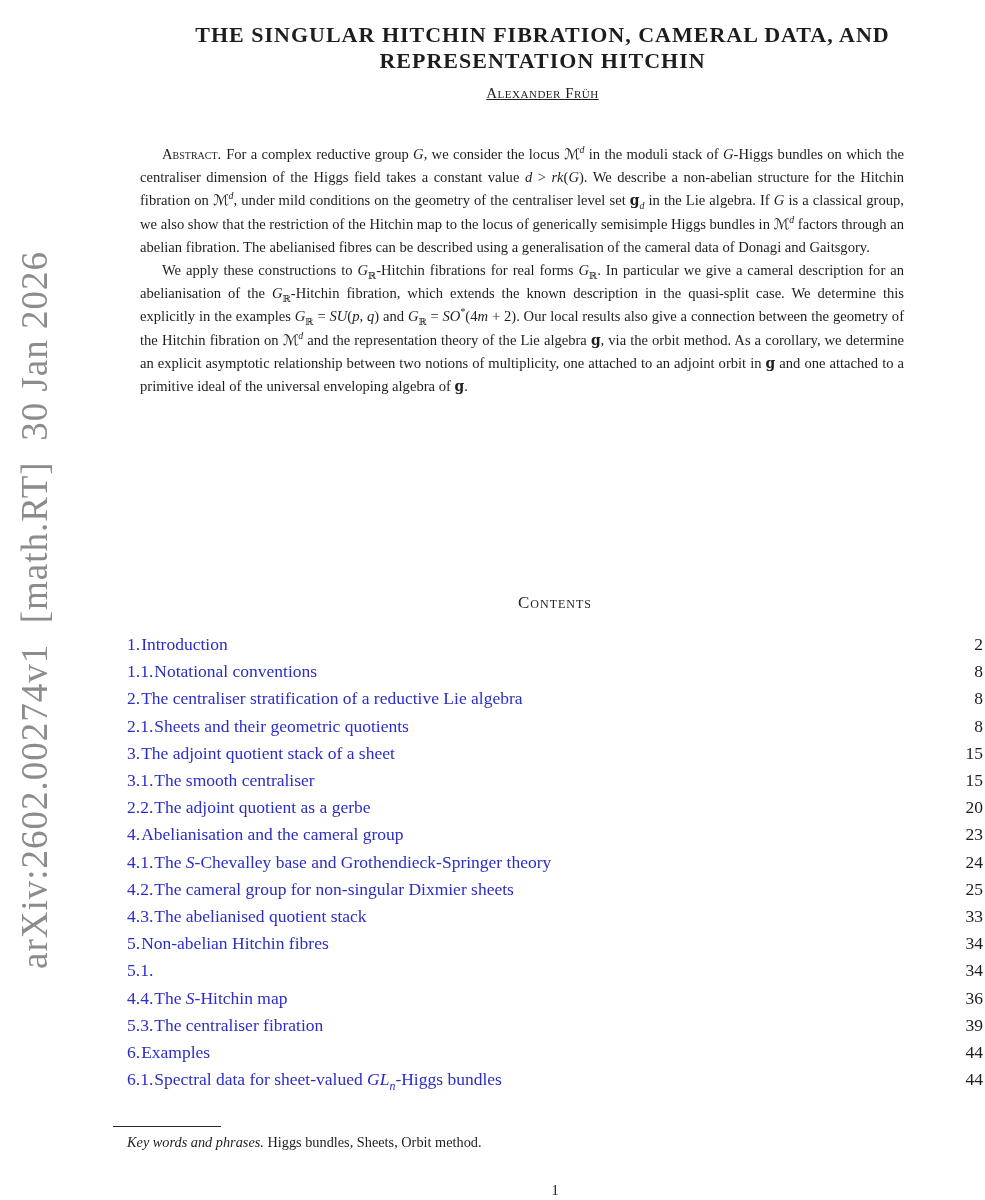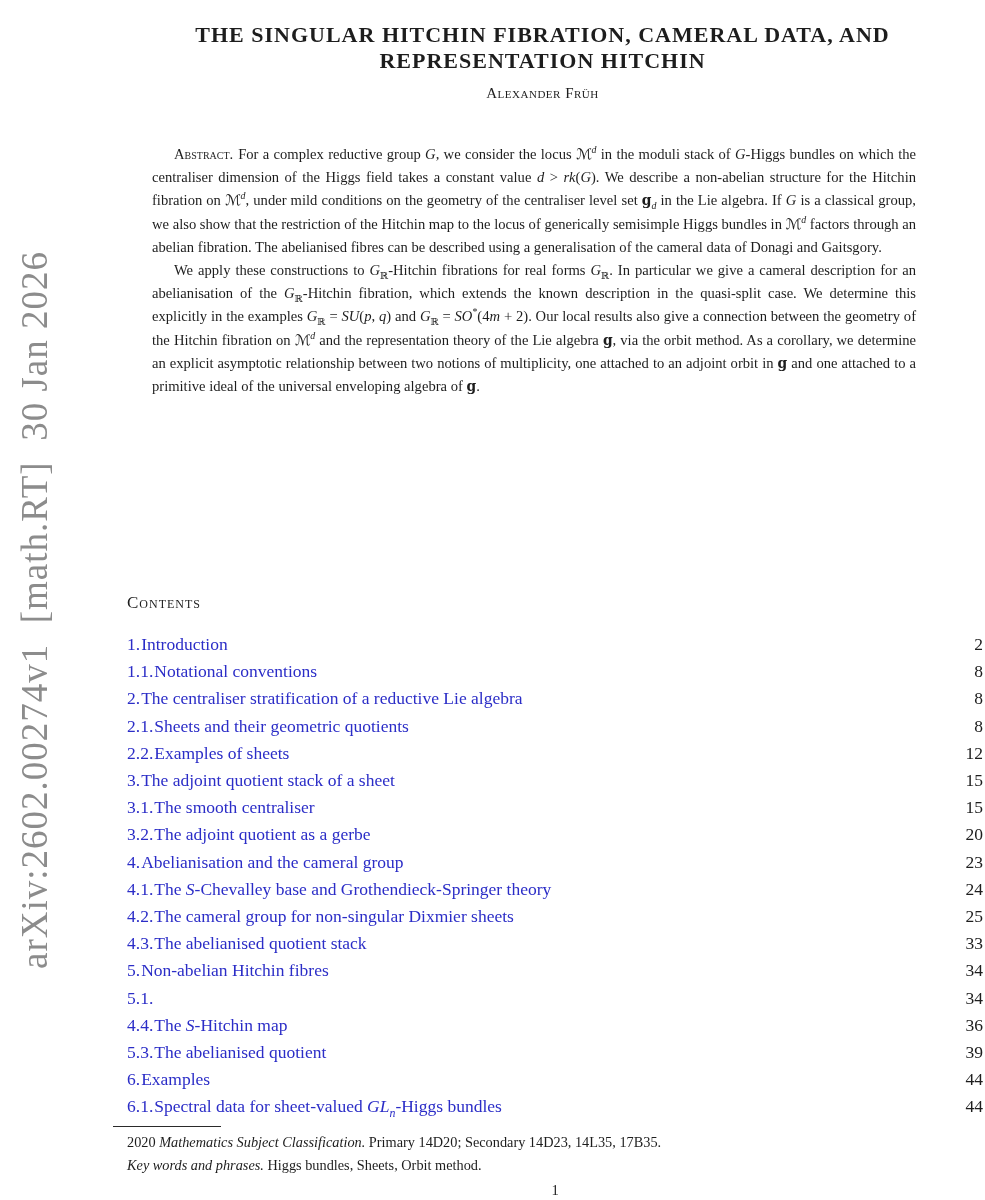--- a/index.html
+++ b/index.html
@@ -42,44 +42,45 @@
 
   .author {
     position: absolute;
     top: 85px;
     left: 100px;
     width: 885px;
     text-align: center;
     font-variant: small-caps;
     font-size: 15px;
     letter-spacing: 0.5px;
+    text-decoration: underline;
   }
 
   
   .abstract {
     position: absolute;
     top: 143px;
-    left: 152px;
+    left: 140px;
     width: 764px;
     font-size: 14.6px;
     line-height: 23.2px;
     text-align: justify;
   }
   .abstract p { margin: 0; text-indent: 22px; }
   .scaps { font-variant: small-caps; margin-right: 5px; }
   .frak { font-family: "DejaVu Serif", serif; font-weight: bold; font-size: 95%; }
   sup, sub { font-size: 68%; line-height: 0; }
 
   
   .contents-heading {
     position: absolute;
     top: 593px;
     left: 127px;
     width: 856px;
-    text-align: left;
+    text-align: center;
     font-variant: small-caps;
     font-size: 17px;
     letter-spacing: 1px;
   }
   .toc {
     position: absolute;
     top: 631px;
     left: 127px;
     width: 856px;
     font-size: 17.5px;
@@ -159,43 +160,37 @@
       <span class="toc-page">8</span>
     </div>
 
     <div class="toc-row">
       <span class="toc-num">2.1.</span>
       <span class="toc-title">Sheets and their geometric quotients</span>
       <span class="toc-fill"></span>
       <span class="toc-page">8</span>
     </div>
 
-    <div class="toc-row">
-      <span class="toc-num">2.2.</span>
-      <span class="toc-title">Examples of sheets</span>
-      <span class="toc-fill"></span>
-      <span class="toc-page">12</span>
-    </div>
 
     <div class="toc-row">
       <span class="toc-num">3.</span>
       <span class="toc-title">The adjoint quotient stack of a sheet</span>
       <span class="toc-fill"></span>
       <span class="toc-page">15</span>
     </div>
 
     <div class="toc-row">
       <span class="toc-num">3.1.</span>
       <span class="toc-title">The smooth centraliser</span>
       <span class="toc-fill"></span>
       <span class="toc-page">15</span>
     </div>
 
     <div class="toc-row">
-      <span class="toc-num">3.2.</span>
+      <span class="toc-num">2.2.</span>
       <span class="toc-title">The adjoint quotient as a gerbe</span>
       <span class="toc-fill"></span>
       <span class="toc-page">20</span>
     </div>
 
     <div class="toc-row">
       <span class="toc-num">4.</span>
       <span class="toc-title">Abelianisation and the cameral group</span>
       <span class="toc-fill"></span>
       <span class="toc-page">23</span>
@@ -237,21 +232,21 @@
 
     <div class="toc-row">
       <span class="toc-num">4.4.</span>
       <span class="toc-title">The <i>S</i>-Hitchin map</span>
       <span class="toc-fill"></span>
       <span class="toc-page">36</span>
     </div>
 
     <div class="toc-row">
       <span class="toc-num">5.3.</span>
-      <span class="toc-title">The abelianised quotient</span>
+      <span class="toc-title">The centraliser fibration</span>
       <span class="toc-fill"></span>
       <span class="toc-page">39</span>
     </div>
 
     <div class="toc-row">
       <span class="toc-num">6.</span>
       <span class="toc-title">Examples</span>
       <span class="toc-fill"></span>
       <span class="toc-page">44</span>
     </div>
@@ -260,25 +255,20 @@
       <span class="toc-num">6.1.</span>
       <span class="toc-title">Spectral data for sheet-valued <i>GL</i><sub><i>n</i></sub>-Higgs bundles</span>
       <span class="toc-fill"></span>
       <span class="toc-page">44</span>
     </div>
   </div>
 
   <div class="footnote">
     <div class="fn-rule"></div>
     <div class="fn-line">
-      <span>2020</span>
-      <i>Mathematics Subject Classification.</i>
-      <span>Primary 14D20; Secondary 14D23, 14L35, 17B35.</span>
-    </div>
-    <div class="fn-line">
       <i>Key words and phrases.</i>
       <span>Higgs bundles, Sheets, Orbit method.</span>
     </div>
   </div>
 
   <div class="pageno">1</div>
 
 </div>
 
 </body></html>

